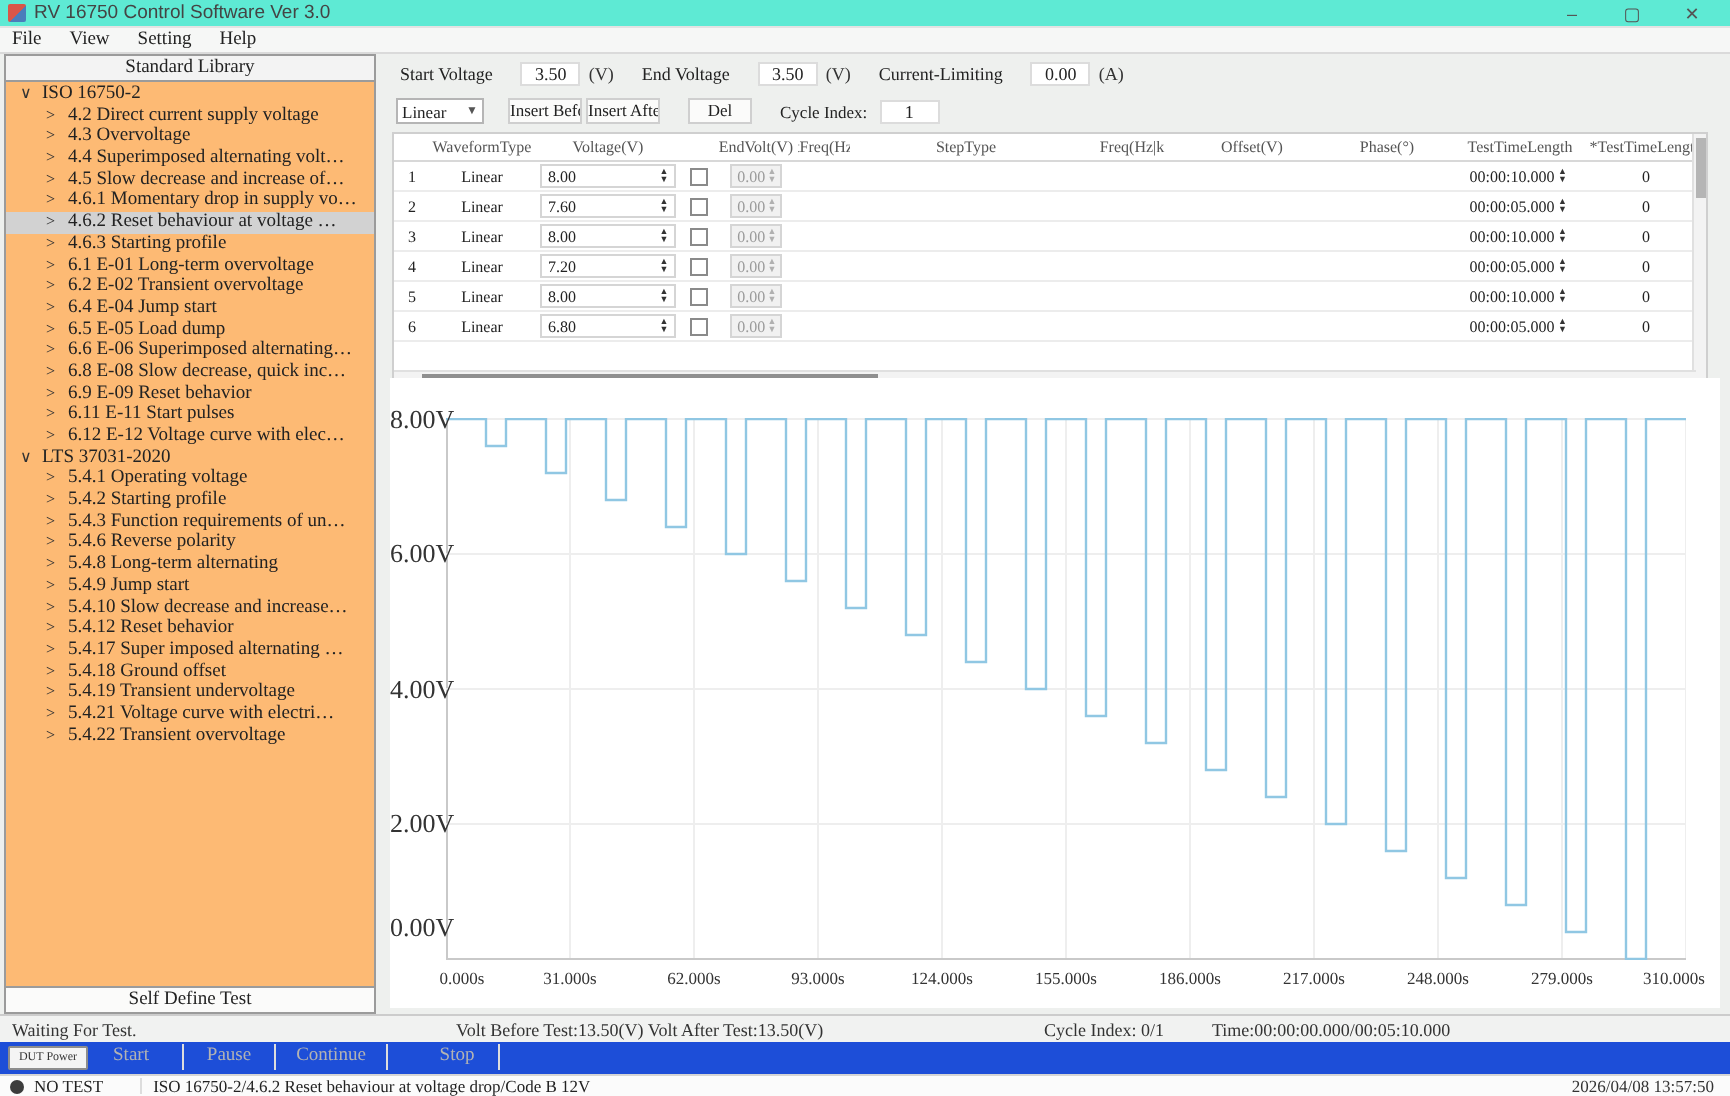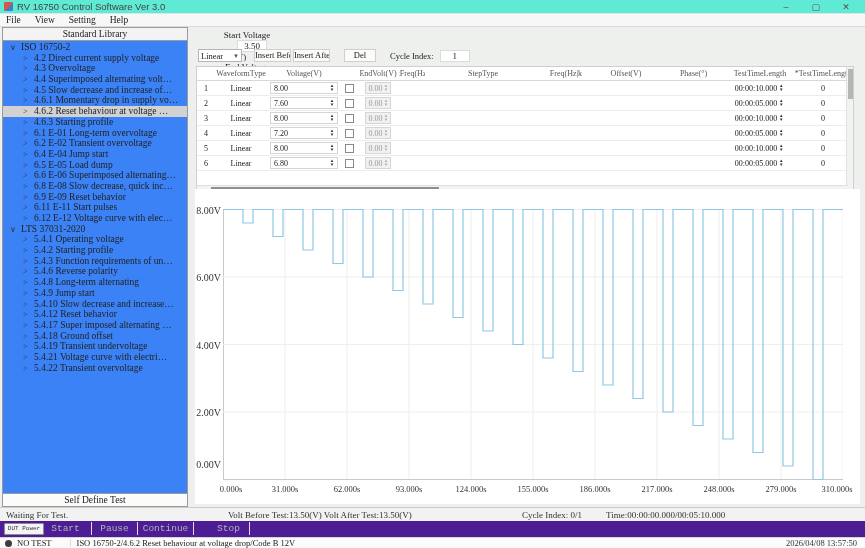--- a/index.html
+++ b/index.html
@@ -15,37 +15,37 @@
   #win-controls { position:absolute; right:4px; top:0; height:14px; display:flex; }
   .win-btn { width:30px; text-align:center; line-height:14px; font-size:9px; color:#555; }
 
   
   #menubar { position:absolute; left:0; top:14px; width:865px; height:13px; background:#f6f7f6;
     border-bottom:1px solid #dadada; display:flex; align-items:center; padding-left:6px;
     font-size:9.5px; }
   .menu-item { margin-right:14px; }
 
   
-  #sidebar { position:absolute; left:2px; top:27px; width:186px; height:480px; background:#3b82f6;
+  #sidebar { position:absolute; left:2px; top:27px; width:186px; height:480px; background:#fdba74;
     border:1px solid #9b9b9b; display:flex; flex-direction:column; }
   #sidebar-header { height:13px; line-height:12px; text-align:center; font-size:9.5px;
     border-bottom:1px solid #9b9b9b; background:#f3f3f3; }
   #tree { flex:1; overflow:hidden; padding-top:1px; font-size:9.5px; }
   .tree-root, .tree-item { height:10.7px; line-height:10.7px; white-space:nowrap; overflow:hidden; }
   .tree-root { padding-left:7px; }
   .tree-item { padding-left:20px; }
   .tree-item.selected { background:#d2d2d2; }
   .chev { display:inline-block; width:11px; font-size:8px; color:#333; }
   #sidebar-footer { height:13px; line-height:12px; text-align:center; font-size:9.5px;
     border-top:1px solid #9b9b9b; background:#fbfbfa; }
 
   
   #main { position:absolute; left:194px; top:27px; width:667px; height:478px; }
-  #params-row { position:absolute; left:22px; top:3px; height:14px; display:flex; align-items:center;
-    font-size:9px;flex-direction:column; }
+  #params-row { position:absolute; left:6px; top:3px; height:14px; display:flex; align-items:center;
+    font-size:9px; }
   .lbl { color:#222; }
   .valbox { background:#fff; border:1px solid #dcdcdc; height:12px; line-height:10px; font-size:9px;
     padding:0 2px; min-width:30px; text-align:center; margin:0 4px 0 14px; }
   .unit { margin-right:14px; color:#333; }
 
   #toolbar-row { position:absolute; left:4px; top:21px; height:15px; display:flex; align-items:center;
     font-size:8.5px; }
   #wave-select { width:44px; height:13px; border:1px solid #b5b5b5; background:#fff;
     display:flex; align-items:center; padding:0 2px; margin-right:12px; }
   #wave-select .sel-label { flex:1; }
@@ -79,36 +79,36 @@
     border-left:1px solid #e0e0e0; }
   #vscroll .thumb { position:absolute; left:1px; top:2px; width:5px; height:30px; background:#b5b5b5; }
   #hscroll { position:absolute; left:0; bottom:0; width:651px; height:7px; background:#f3f3f3;
     border-top:1px solid #e0e0e0; }
   #hscroll .thumb { position:absolute; left:14px; top:1px; height:5px; width:228px; background:#8f8f8f; }
 
   
   #chart-box { position:absolute; left:1px; top:162px; width:665px; height:315px; background:#fff; }
   #plot { position:absolute; left:28px; top:20px; width:620px; height:271px; }
   #plot svg { display:block; }
-  .ylab { position:absolute; left:0; width:26px; text-align:right; font-size:10px; color:#333;
+  .ylab { position:absolute; left:0; width:26px; text-align:right; font-size:13px; color:#333;
     transform:translateY(-50%); }
   .xlab { position:absolute; top:295px; font-size:8.5px; color:#333; transform:translateX(-50%);
     white-space:nowrap; }
 
   
   #statusband { position:absolute; left:0; top:507px; width:865px; height:14px;
     border-top:1px solid #cccccc; font-size:9px; color:#333; background:#f1f2f1; }
   #statusband span { position:absolute; top:2px; white-space:nowrap; }
   #st-waiting { left:6px; }
   #st-volt { left:228px; }
   #st-cycle { left:522px; }
   #st-time { left:606px; }
 
   
-  #buttonrow { position:absolute; left:0; top:521px; width:865px; height:16px; background:#4c1d95;font-family:Liberation Mono, monospace; }
+  #buttonrow { position:absolute; left:0; top:521px; width:865px; height:16px; background:#1d4ed8; }
   #power-btn { position:absolute; left:4px; top:2px; width:40px; height:12px; font-size:6px;
     line-height:10px; text-align:center; border:1px solid #8d8d8d; background:#f4f4f4;
     border-radius:1px; color:#333; overflow:hidden; white-space:nowrap; }
   .run-btn { position:absolute; top:1px; height:13px; line-height:13px; text-align:center;
     font-size:9.5px; color:#b3b3b3; border-right:1px solid #dddddd; }
   #btn-start { left:40px; width:52px; }
   #btn-pause { left:92px; width:46px; }
   #btn-continue { left:138px; width:56px; }
   #btn-stop { left:208px; width:42px; }
 

